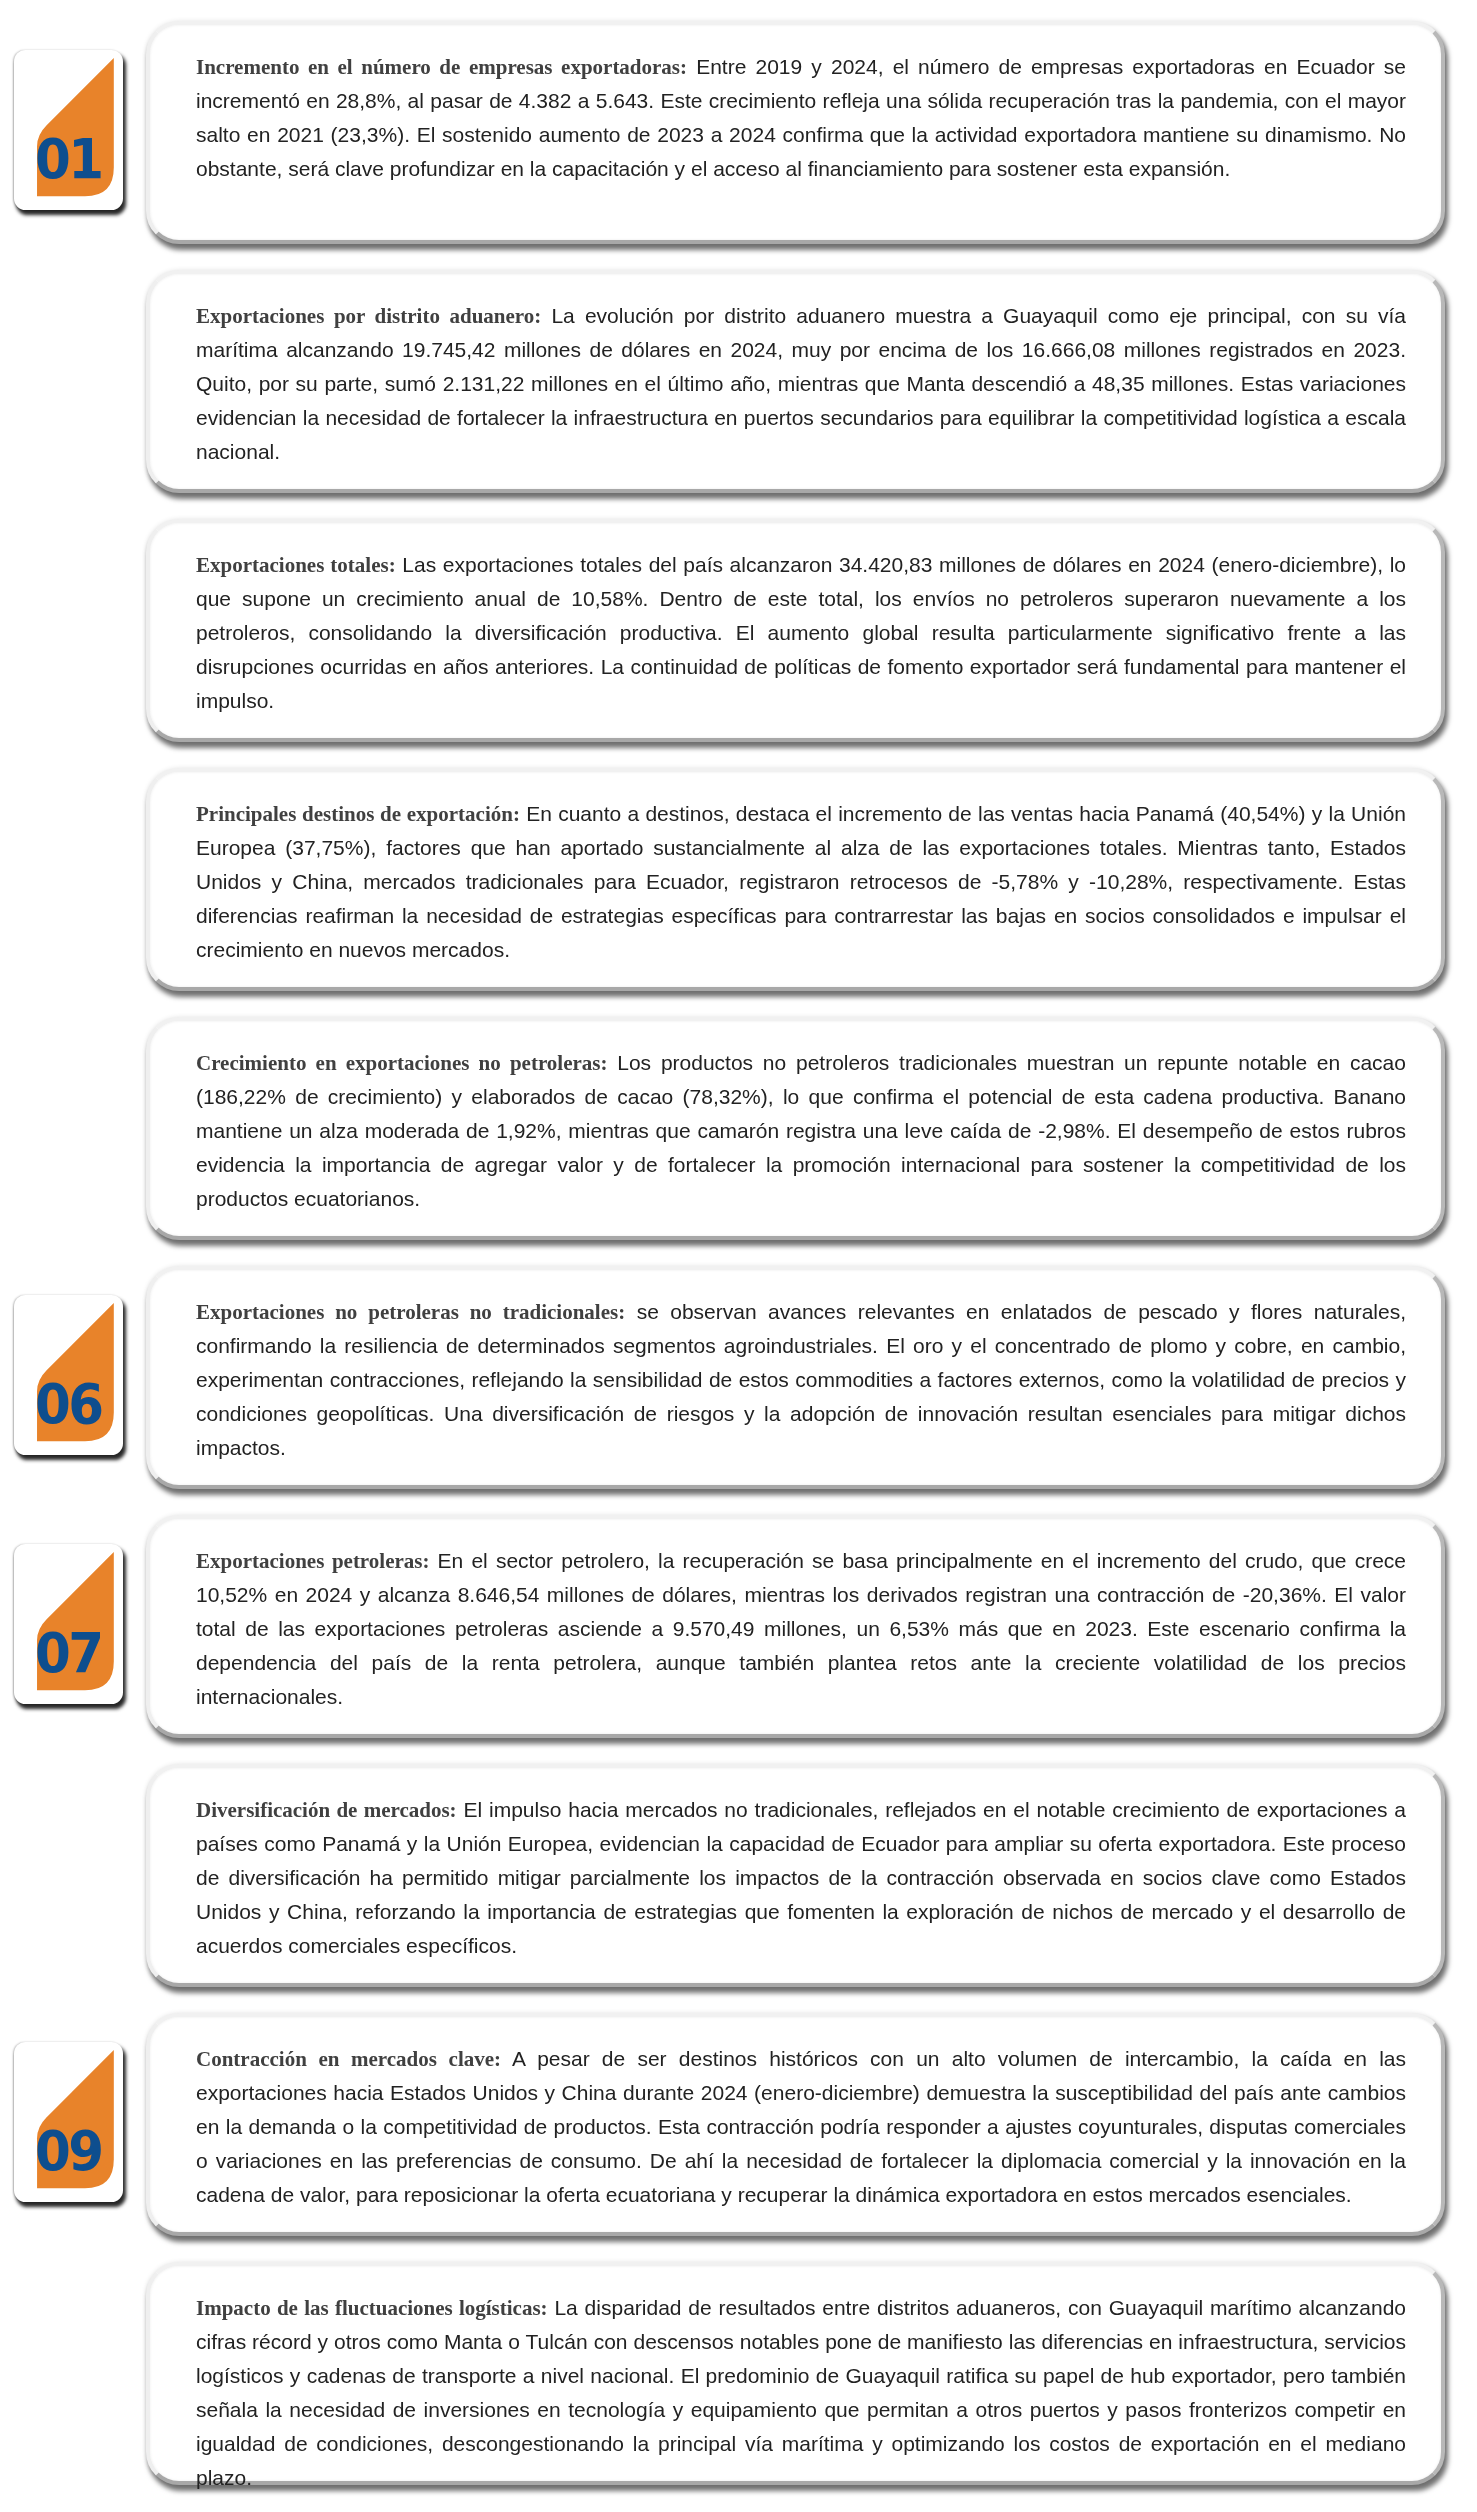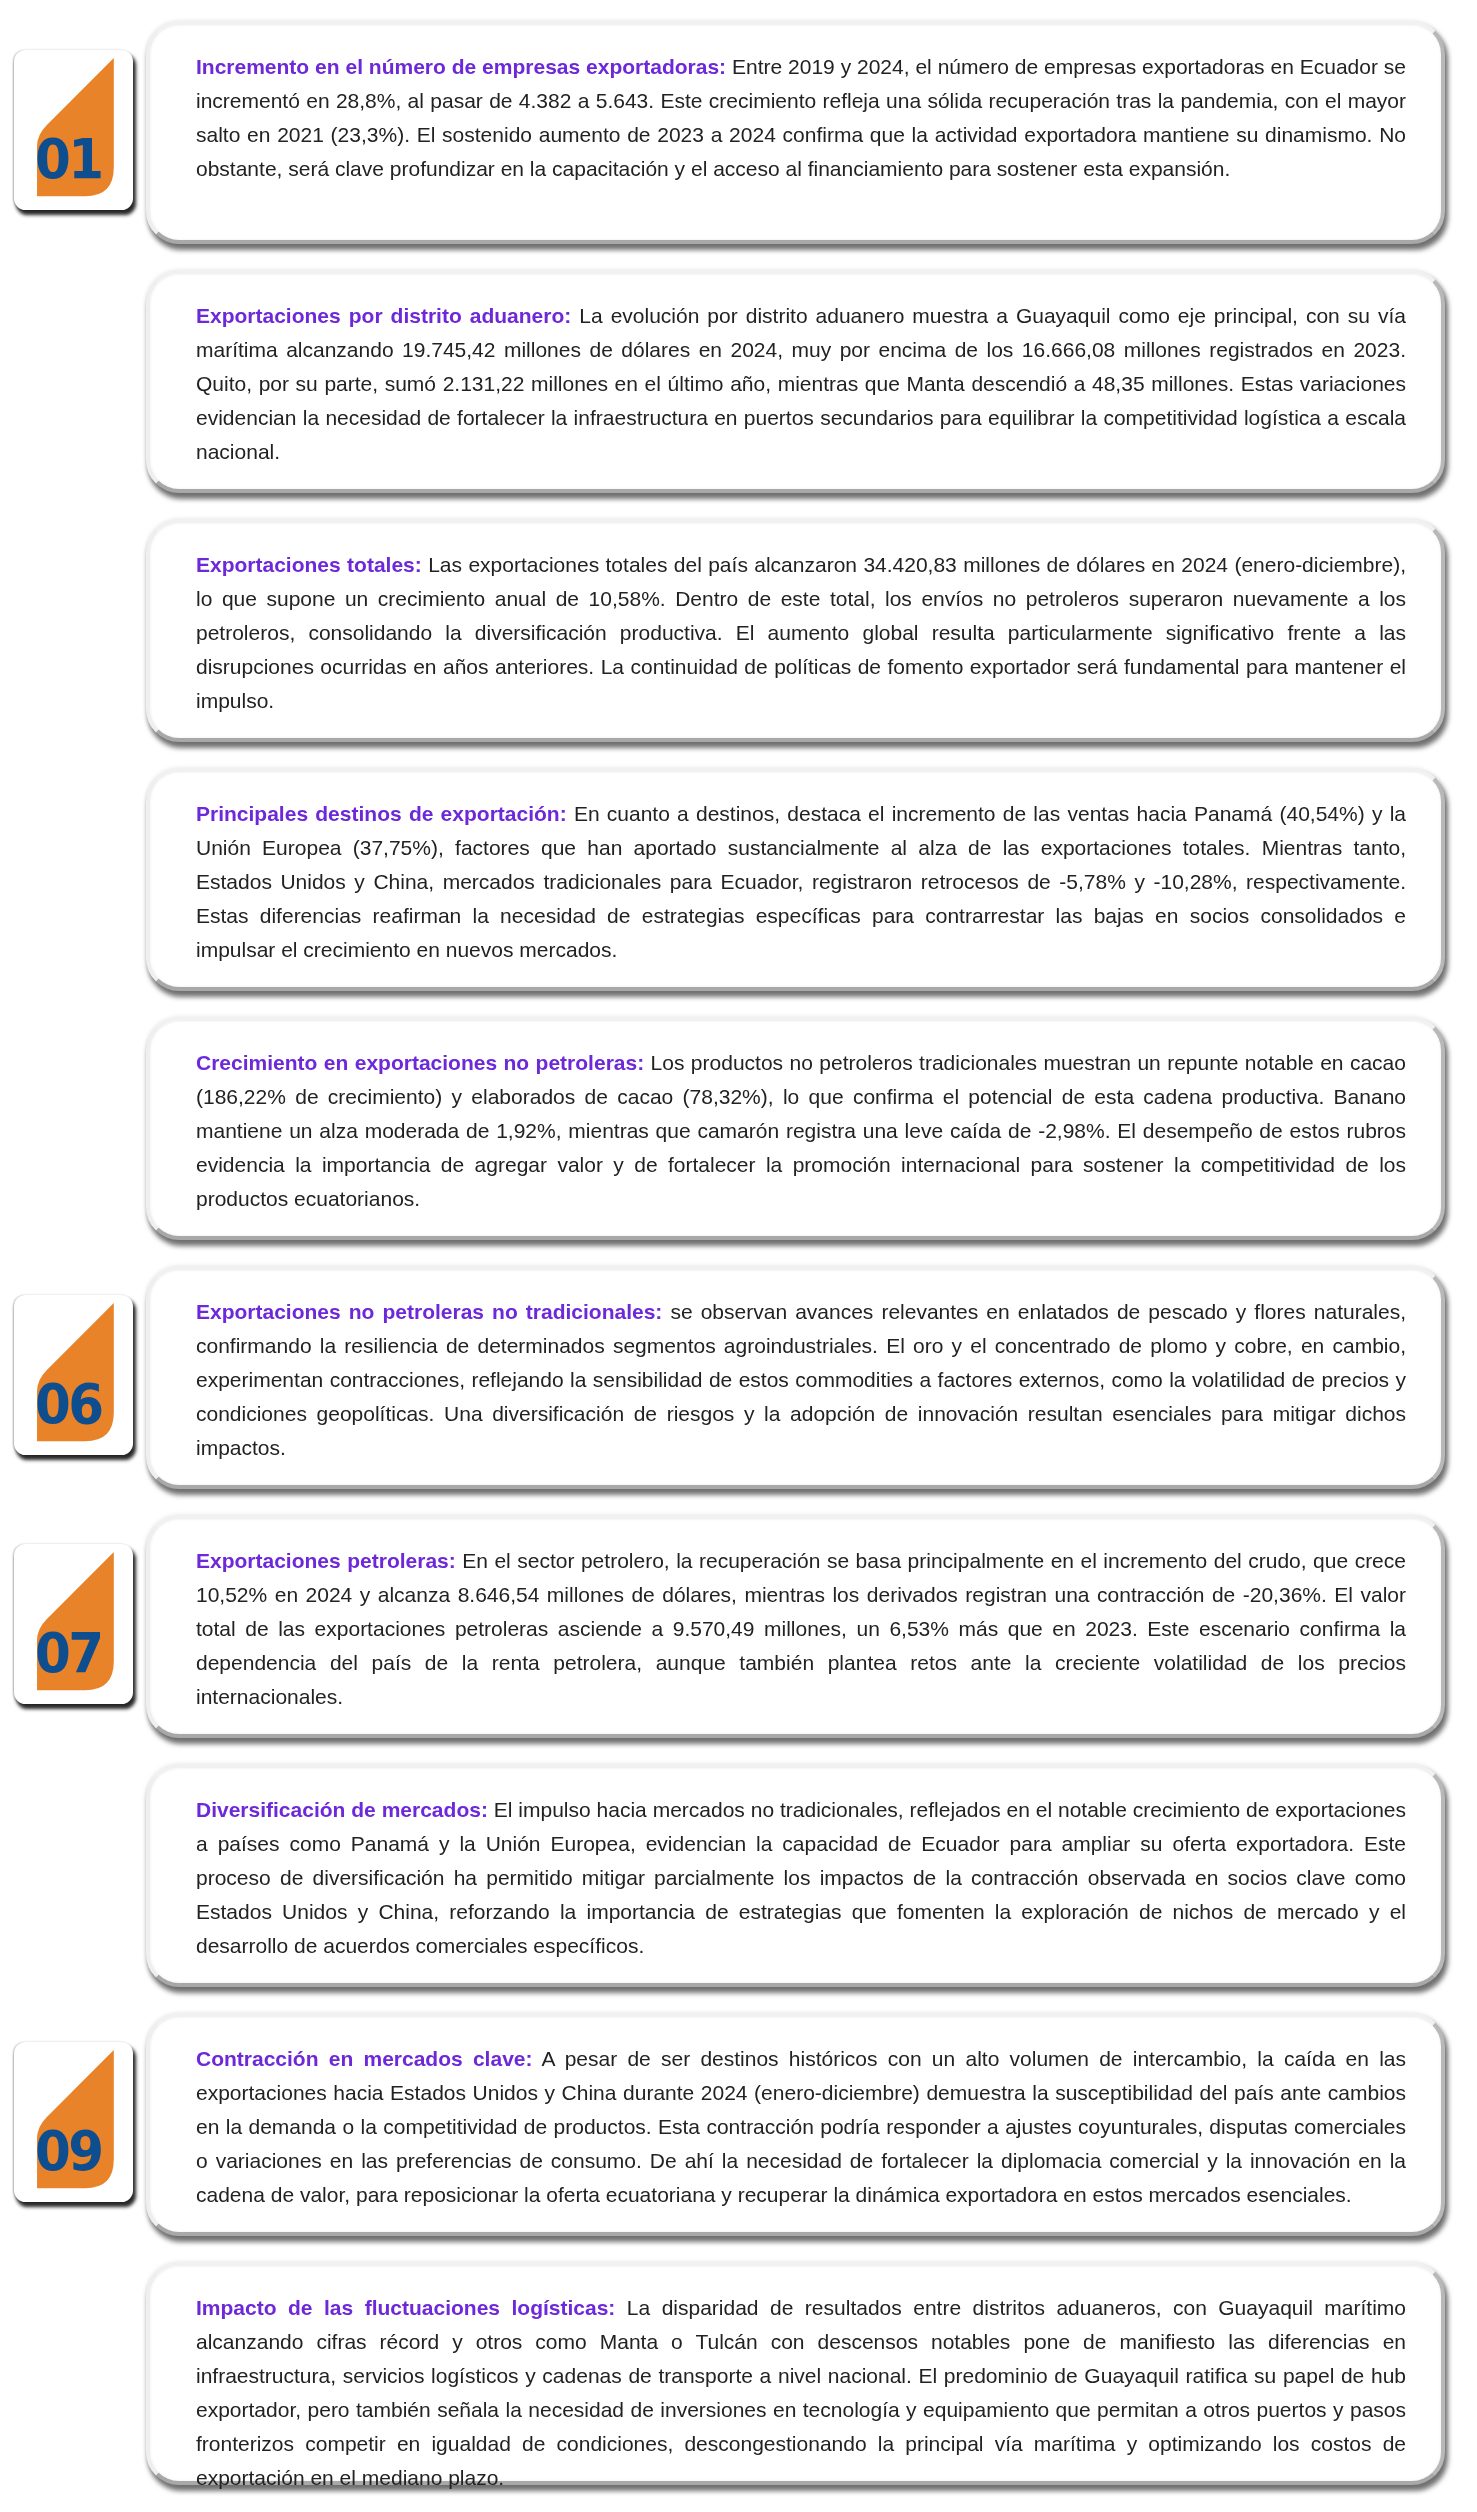--- a/index.html
+++ b/index.html
@@ -20,21 +20,21 @@
     width: 1478px;
   }
   .row {
     position: relative;
     height: 249px;
   }
   .badge {
     position: absolute;
     left: 13.5px;
     top: 33px;
-    width: 119px;
+    width: 109px;
     height: 160px;
     background: #ffffff;
     border-radius: 11.5px;
     box-shadow: 2.9px 4.8px 3.8px rgba(0,0,0,0.85), -1px 0 1.9px rgba(0,0,0,0.25);
     overflow: hidden;
   }
   .badge svg { position: absolute; left: 0; top: 0; }
   .badge .num {
     position: absolute;
     left: 21px;
@@ -71,21 +71,21 @@
   .card .text {
     position: absolute;
     left: 46px;
     right: 35px;
     top: 25px;
     font-size: 21px;
     line-height: 34px;
     text-align: justify;
     color: #222222;
   }
-  .card .text b { font-weight: bold; color: #6d28d9; }
+  .card .text b { font-weight: bold; color: #404040; font-family: Liberation Serif, serif; }
 </style>
 </head>
 <body>
 
 <div class="list">
 
   <div class="row">
     <div class="badge">
       <svg width="119" height="160" viewBox="0 0 124 166">
         <path d="M24 152 L24 100 Q24 88 34 78 L104 8 L104 122 Q104 152 74 152 Z" fill="#E8832A"></path>

